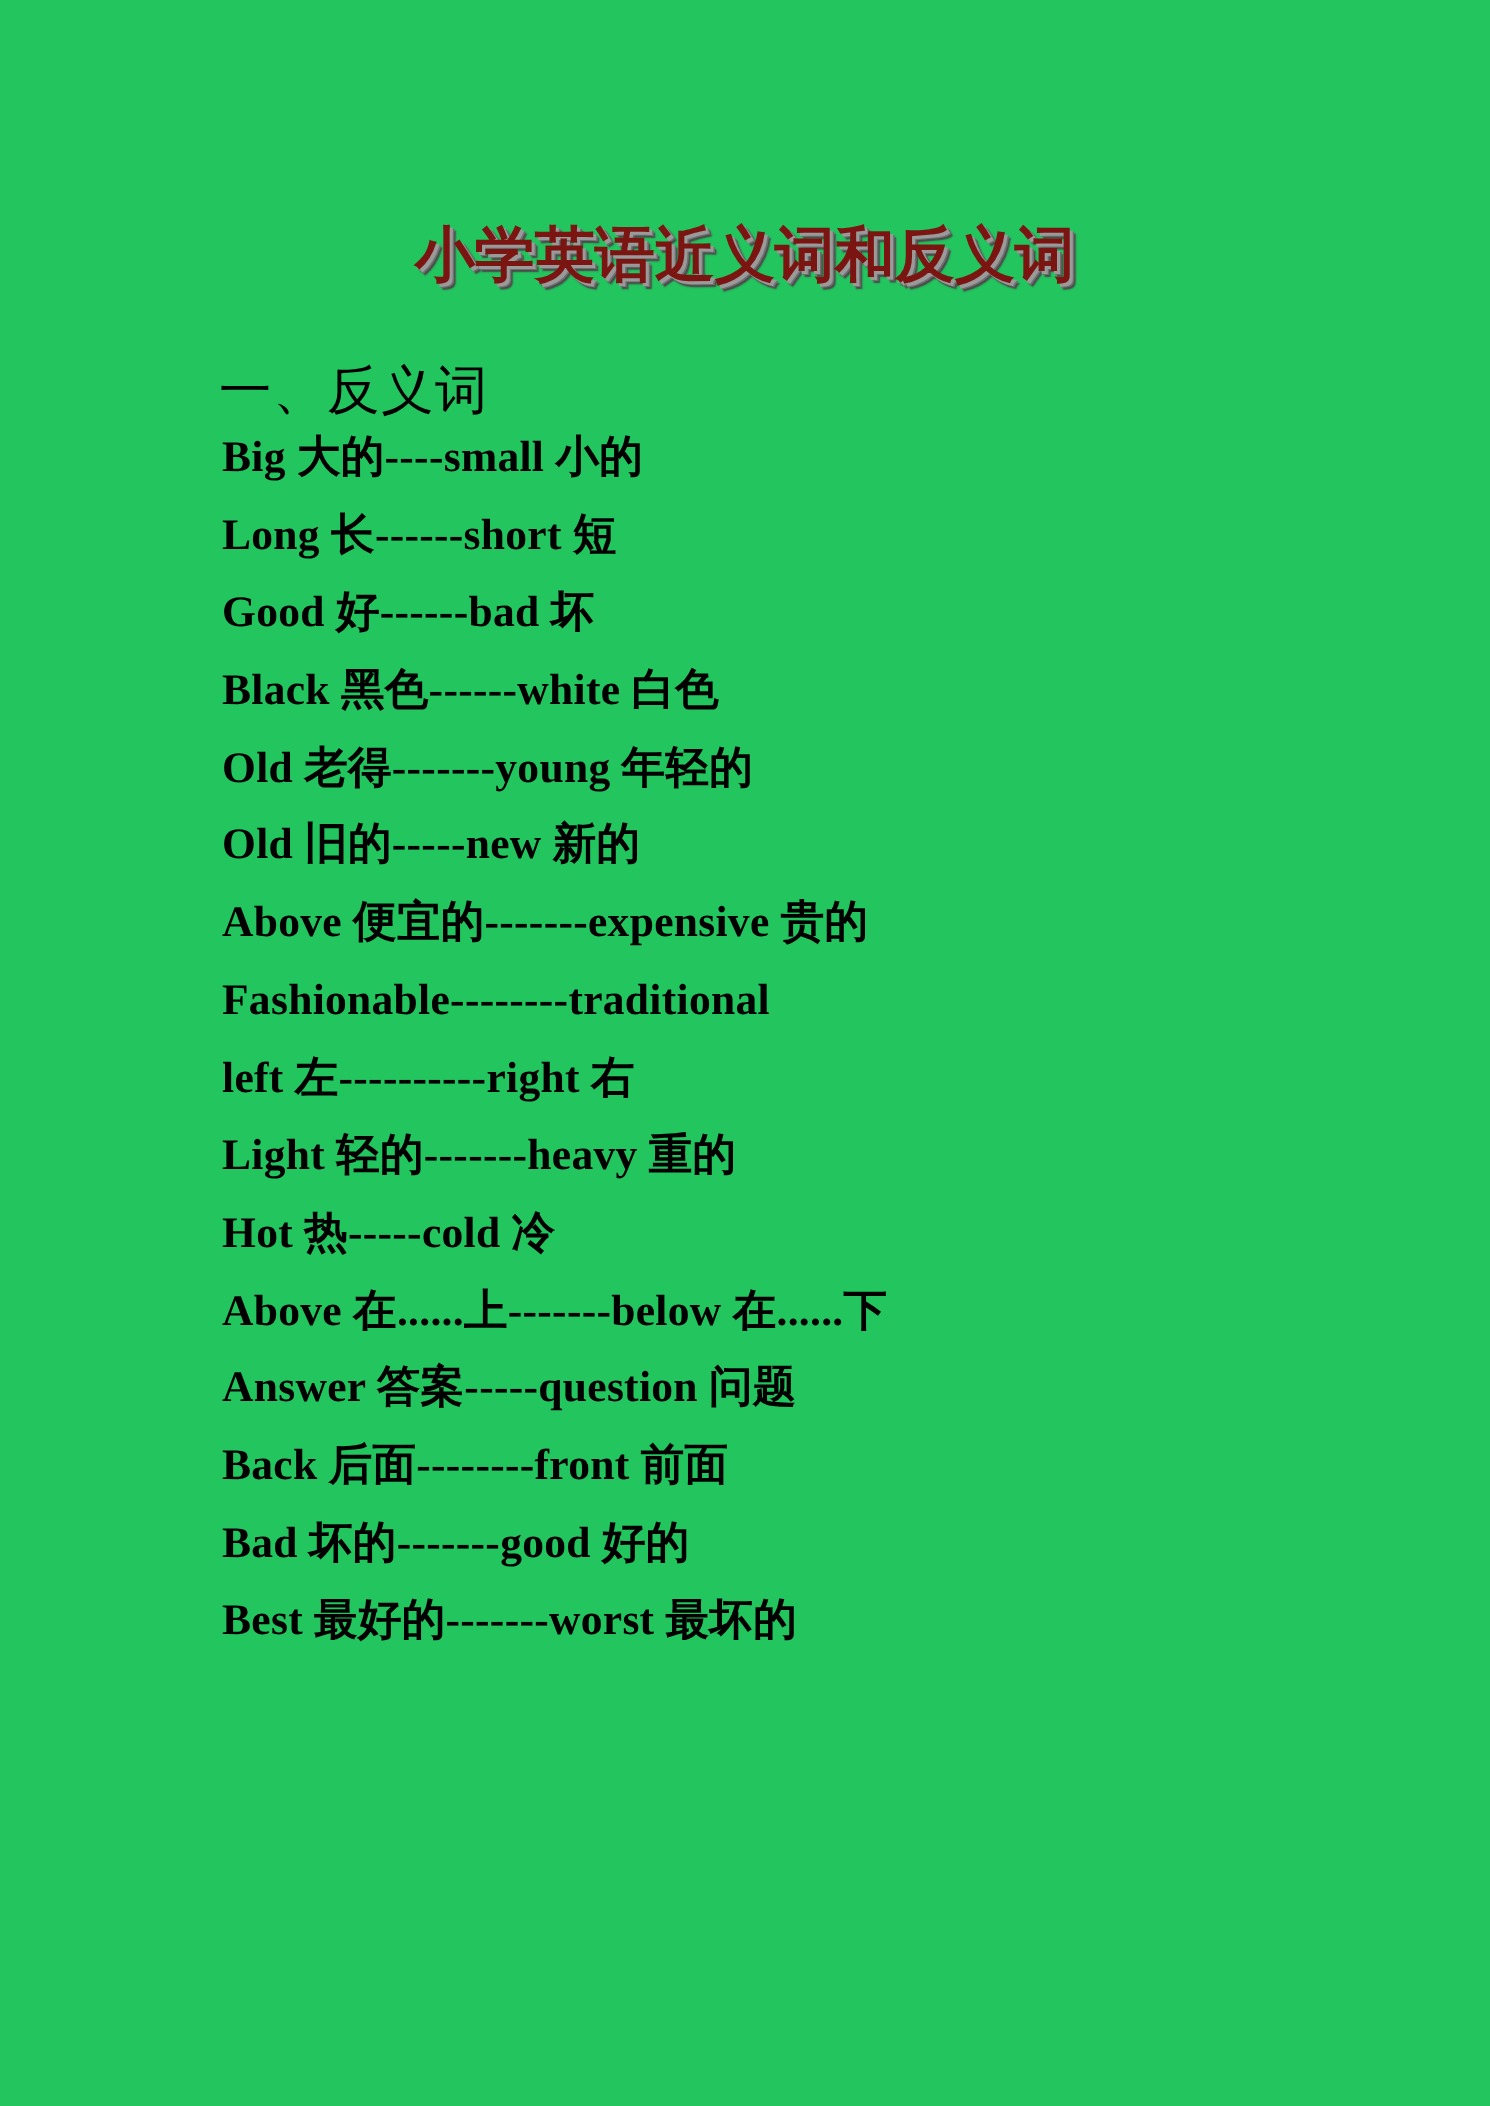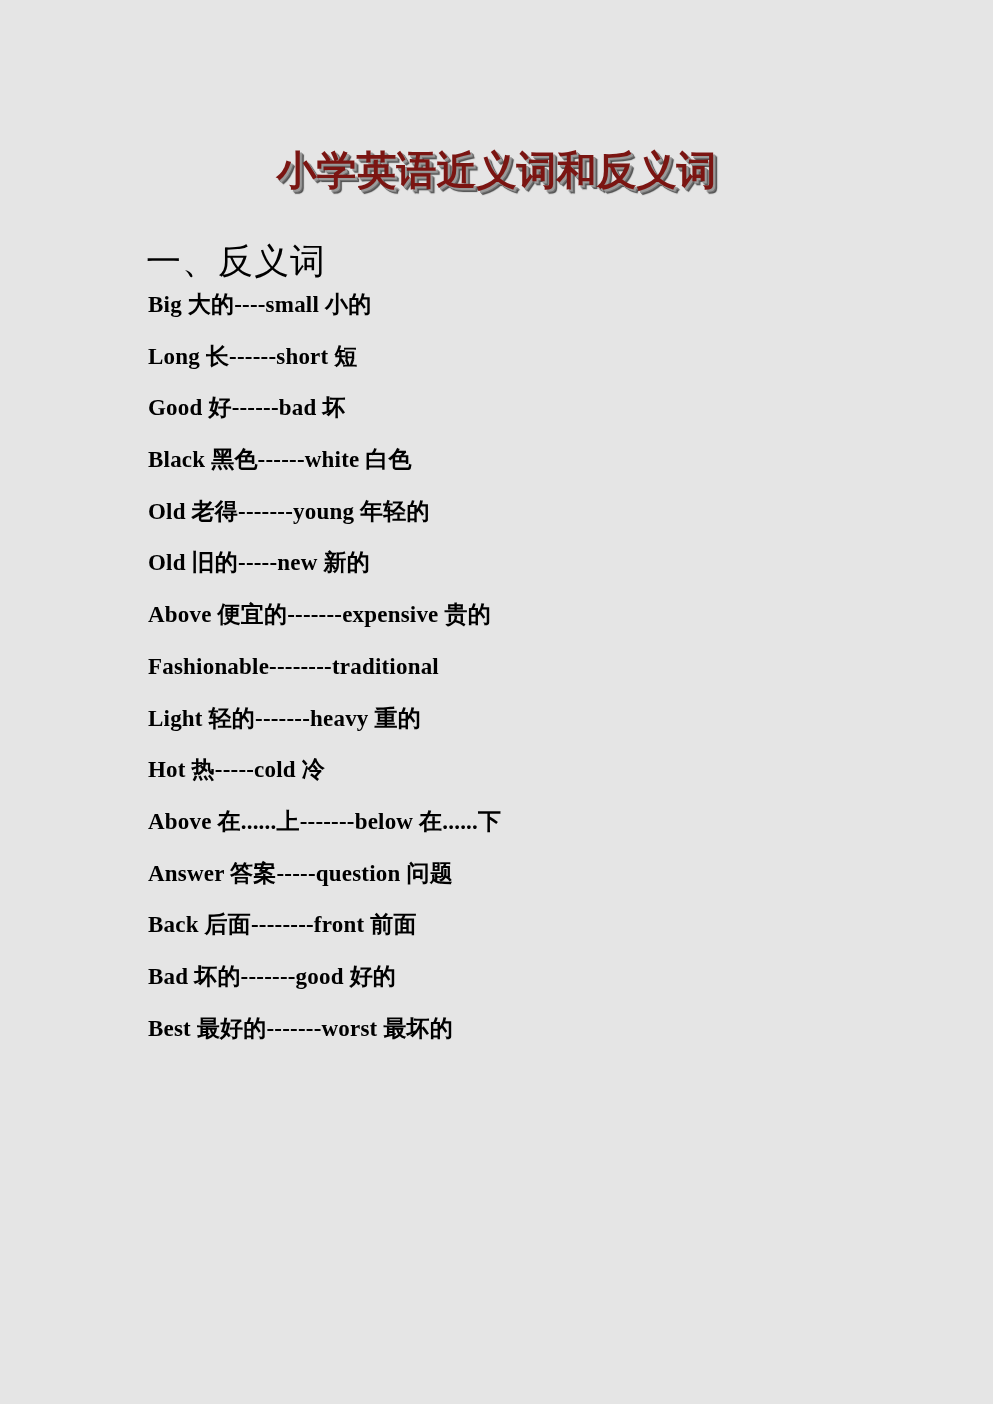--- a/index.html
+++ b/index.html
@@ -15,21 +15,21 @@
     font-family: "Liberation Serif", "DejaVu Serif", serif;
     -webkit-font-smoothing: antialiased;
   }
 
   .page {
     position: absolute;
     top: 0;
     left: 0;
     width: 993px;
     height: 1404px;
-    background: #e5e5e5;
+    background: #22c55e;
   }
 
   
   .doc-title {
     position: absolute;
     left: 0;
     top: 146px;
     width: 993px;
     text-align: center;
     font-family: "DejaVu Sans", "Liberation Sans", sans-serif;
@@ -63,21 +63,21 @@
   .pair-list {
     position: absolute;
     left: 148px;
     top: 288px;
     width: 800px;
   }
   .pair-line {
     height: 51.7px;
     line-height: 34px;
     font-family: "Liberation Serif", "DejaVu Serif", serif;
-    font-size: 23px;
+    font-size: 29px;
     font-weight: bold;
     color: #000000;
     white-space: nowrap;
     letter-spacing: 0.2px;
   }
 </style>
 </head>
 <body>
 
 <div class="page">
@@ -88,20 +88,21 @@
 
   <div class="pair-list">
     <div class="pair-line">Big 大的----small 小的</div>
     <div class="pair-line">Long 长------short 短</div>
     <div class="pair-line">Good 好------bad 坏</div>
     <div class="pair-line">Black 黑色------white 白色</div>
     <div class="pair-line">Old 老得-------young 年轻的</div>
     <div class="pair-line">Old 旧的-----new 新的</div>
     <div class="pair-line">Above 便宜的-------expensive 贵的</div>
     <div class="pair-line">Fashionable--------traditional</div>
+    <div class="pair-line">left 左----------right 右</div>
     <div class="pair-line">Light 轻的-------heavy 重的</div>
     <div class="pair-line">Hot 热-----cold 冷</div>
     <div class="pair-line">Above 在......上-------below 在......下</div>
     <div class="pair-line">Answer 答案-----question 问题</div>
     <div class="pair-line">Back 后面--------front 前面</div>
     <div class="pair-line">Bad 坏的-------good 好的</div>
     <div class="pair-line">Best 最好的-------worst 最坏的</div>
   </div>
 
 </div>

